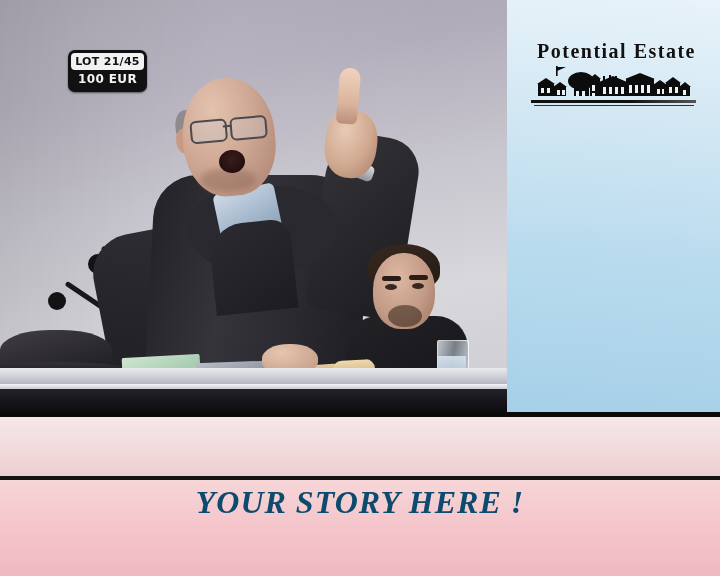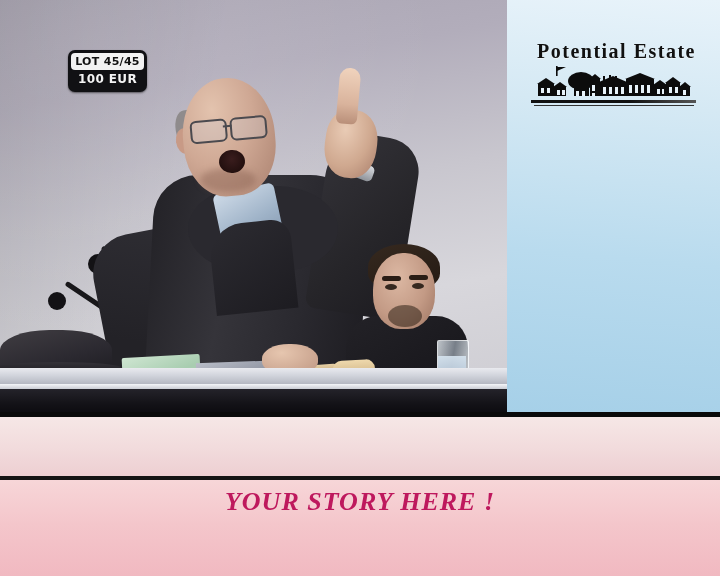--- a/index.html
+++ b/index.html
@@ -135,22 +135,22 @@
 
   
   #band-gap{position:absolute;left:0;top:412px;width:720px;height:5px;background:#0a0a0a;}
   #band-pink{position:absolute;left:0;top:417px;width:720px;height:59px;
     background:linear-gradient(180deg,#f6e7e6 0%,#f2dcdd 50%,#edcfd2 100%);}
   #band-rule{position:absolute;left:0;top:476px;width:720px;height:4px;background:#141414;}
   #band-story{position:absolute;left:0;top:480px;width:720px;height:96px;
     background:linear-gradient(180deg,#f7d6d8 0%,#f4c6cb 46%,#f1b9c1 100%);}
   #story-text{position:absolute;left:0;top:480px;width:720px;height:44px;display:flex;
     align-items:center;justify-content:center;
-    font-family:"Liberation Serif",serif;font-style:italic;font-weight:bold;font-size:26px;
-    letter-spacing:1px;color:#be185d;}
+    font-family:"Liberation Serif",serif;font-style:italic;font-weight:bold;font-size:32px;
+    letter-spacing:1px;color:#0c4a6e;}
 </style>
 </head>
 <body>
 
 <div id="stage">
 
   <div id="video-pane">
     <div class="wall-shade"></div>
 
     <div id="mic-stem"></div>
@@ -196,21 +196,21 @@
     <div id="gavel-head"></div>
     <div id="hand-desk"></div>
     <div id="glass"></div>
     <div id="glass-water"></div>
 
     <div id="desk-top"></div>
     <div id="desk-edge"></div>
     <div id="desk-front"></div>
 
     <div id="lot-badge">
-      <div id="lot-top">LOT 45/45</div>
+      <div id="lot-top">LOT 21/45</div>
       <div id="lot-bottom">100 EUR</div>
     </div>
   </div>
 
   <div id="sidebar">
 
     <div id="brand">
       <div id="brand-name">Potential Estate</div>
       <div id="brand-art">
         <svg width="160" height="34" viewBox="0 0 160 34" aria-hidden="true">

